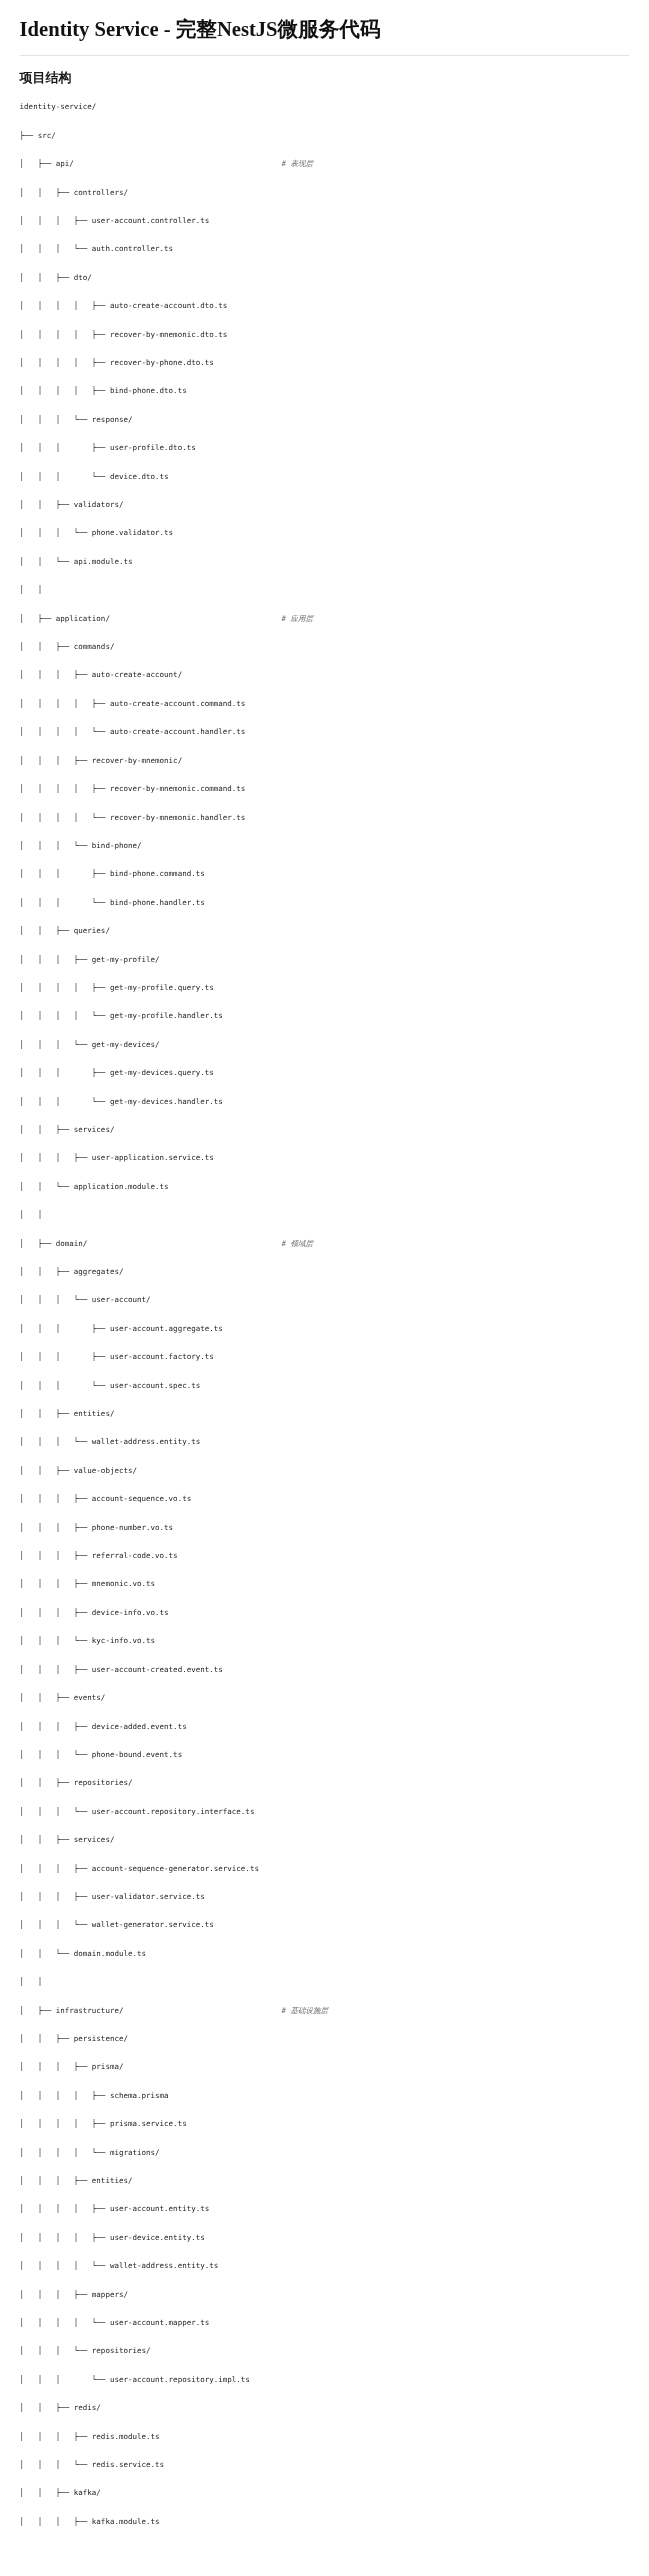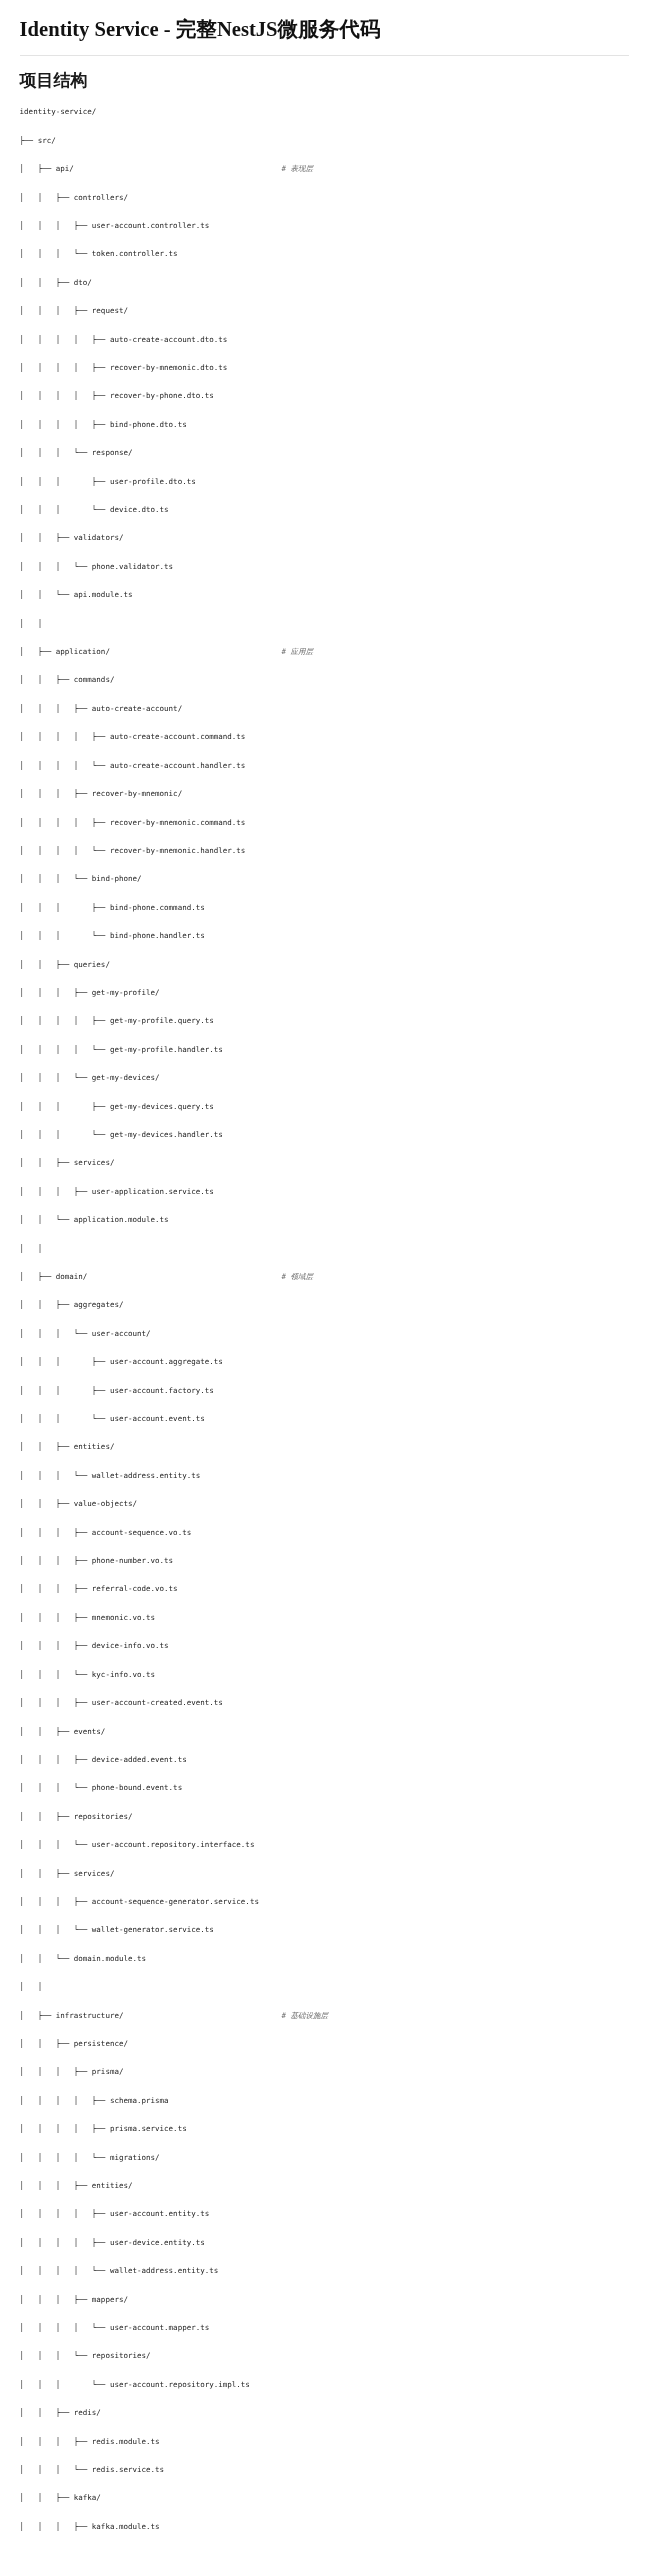--- a/index.html
+++ b/index.html
@@ -28,21 +28,21 @@
     margin: 17.5px 0 0 19.6px;
     line-height: 1.15;
   }
   .title-rule {
     border: none;
     border-top: 0.5px solid #e3e3e3;
     margin: 13.4px 19.6px 0 19.6px;
   }
   .section-heading {
     font-family: "Liberation Serif", serif;
-    font-size: 17px;
+    font-size: 13px;
     font-weight: bold;
     color: #1a1a1a;
     margin: 13.4px 0 0 19.6px;
   }
   .tree-block {
     margin: 13.4px 19.6px 31px 19.6px;
     font-family: "Liberation Mono", monospace;
     font-size: 7.5px;
     line-height: 13.7px;
     color: #222222;
@@ -67,23 +67,22 @@
 
   <hr class="title-rule">
 
   <h2 class="section-heading">项目结构</h2>
 
   <pre class="tree-block"><code id="tree-body"><span class="tree-line">identity-service/</span>
 <span class="tree-line">├── src/</span>
 <span class="tree-line">│   ├── api/                                              <span class="cmt"># 表现层</span></span>
 <span class="tree-line">│   │   ├── controllers/</span>
 <span class="tree-line">│   │   │   ├── user-account.controller.ts</span>
-<span class="tree-line">│   │   │   └── token.controller.ts</span>
+<span class="tree-line">│   │   │   └── auth.controller.ts</span>
 <span class="tree-line">│   │   ├── dto/</span>
-<span class="tree-line">│   │   │   ├── request/</span>
 <span class="tree-line">│   │   │   │   ├── auto-create-account.dto.ts</span>
 <span class="tree-line">│   │   │   │   ├── recover-by-mnemonic.dto.ts</span>
 <span class="tree-line">│   │   │   │   ├── recover-by-phone.dto.ts</span>
 <span class="tree-line">│   │   │   │   ├── bind-phone.dto.ts</span>
 <span class="tree-line">│   │   │   └── response/</span>
 <span class="tree-line">│   │   │       ├── user-profile.dto.ts</span>
 <span class="tree-line">│   │   │       └── device.dto.ts</span>
 <span class="tree-line">│   │   ├── validators/</span>
 <span class="tree-line">│   │   │   └── phone.validator.ts</span>
 <span class="tree-line">│   │   └── api.module.ts</span>
@@ -108,38 +107,39 @@
 <span class="tree-line">│   │   │       └── get-my-devices.handler.ts</span>
 <span class="tree-line">│   │   ├── services/</span>
 <span class="tree-line">│   │   │   ├── user-application.service.ts</span>
 <span class="tree-line">│   │   └── application.module.ts</span>
 <span class="tree-line">│   │</span>
 <span class="tree-line">│   ├── domain/                                           <span class="cmt"># 领域层</span></span>
 <span class="tree-line">│   │   ├── aggregates/</span>
 <span class="tree-line">│   │   │   └── user-account/</span>
 <span class="tree-line">│   │   │       ├── user-account.aggregate.ts</span>
 <span class="tree-line">│   │   │       ├── user-account.factory.ts</span>
-<span class="tree-line">│   │   │       └── user-account.event.ts</span>
+<span class="tree-line">│   │   │       └── user-account.spec.ts</span>
 <span class="tree-line">│   │   ├── entities/</span>
 <span class="tree-line">│   │   │   └── wallet-address.entity.ts</span>
 <span class="tree-line">│   │   ├── value-objects/</span>
 <span class="tree-line">│   │   │   ├── account-sequence.vo.ts</span>
 <span class="tree-line">│   │   │   ├── phone-number.vo.ts</span>
 <span class="tree-line">│   │   │   ├── referral-code.vo.ts</span>
 <span class="tree-line">│   │   │   ├── mnemonic.vo.ts</span>
 <span class="tree-line">│   │   │   ├── device-info.vo.ts</span>
 <span class="tree-line">│   │   │   └── kyc-info.vo.ts</span>
 <span class="tree-line">│   │   │   ├── user-account-created.event.ts</span>
 <span class="tree-line">│   │   ├── events/</span>
 <span class="tree-line">│   │   │   ├── device-added.event.ts</span>
 <span class="tree-line">│   │   │   └── phone-bound.event.ts</span>
 <span class="tree-line">│   │   ├── repositories/</span>
 <span class="tree-line">│   │   │   └── user-account.repository.interface.ts</span>
 <span class="tree-line">│   │   ├── services/</span>
 <span class="tree-line">│   │   │   ├── account-sequence-generator.service.ts</span>
+<span class="tree-line">│   │   │   ├── user-validator.service.ts</span>
 <span class="tree-line">│   │   │   └── wallet-generator.service.ts</span>
 <span class="tree-line">│   │   └── domain.module.ts</span>
 <span class="tree-line">│   │</span>
 <span class="tree-line">│   ├── infrastructure/                                   <span class="cmt"># 基础设施层</span></span>
 <span class="tree-line">│   │   ├── persistence/</span>
 <span class="tree-line">│   │   │   ├── prisma/</span>
 <span class="tree-line">│   │   │   │   ├── schema.prisma</span>
 <span class="tree-line">│   │   │   │   ├── prisma.service.ts</span>
 <span class="tree-line">│   │   │   │   └── migrations/</span>
 <span class="tree-line">│   │   │   ├── entities/</span>

